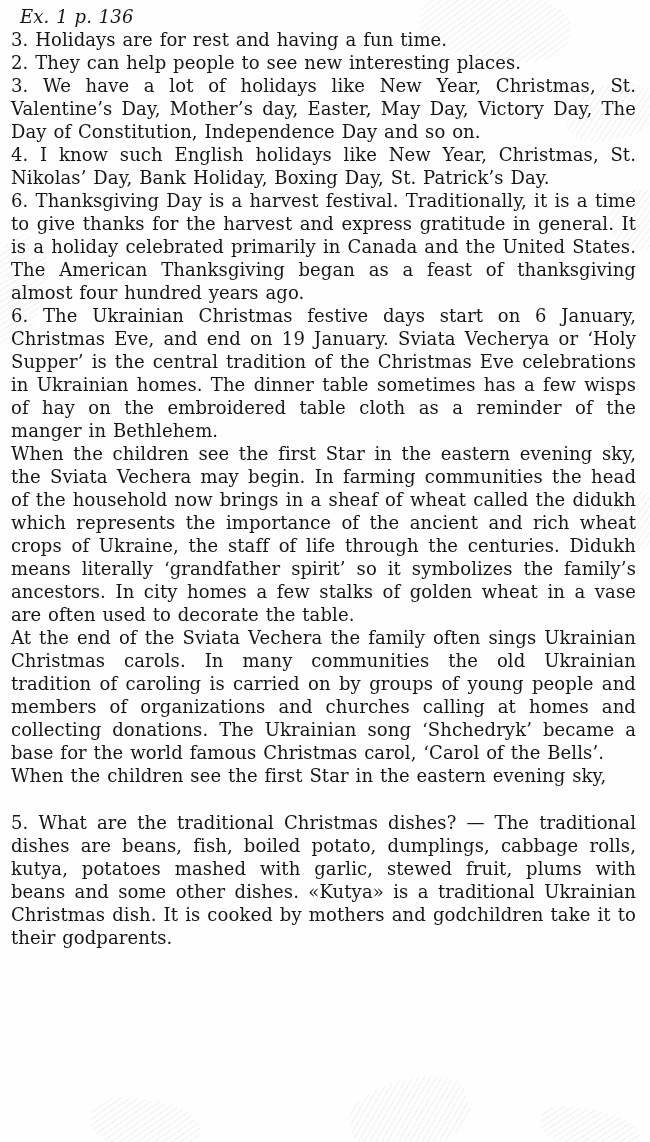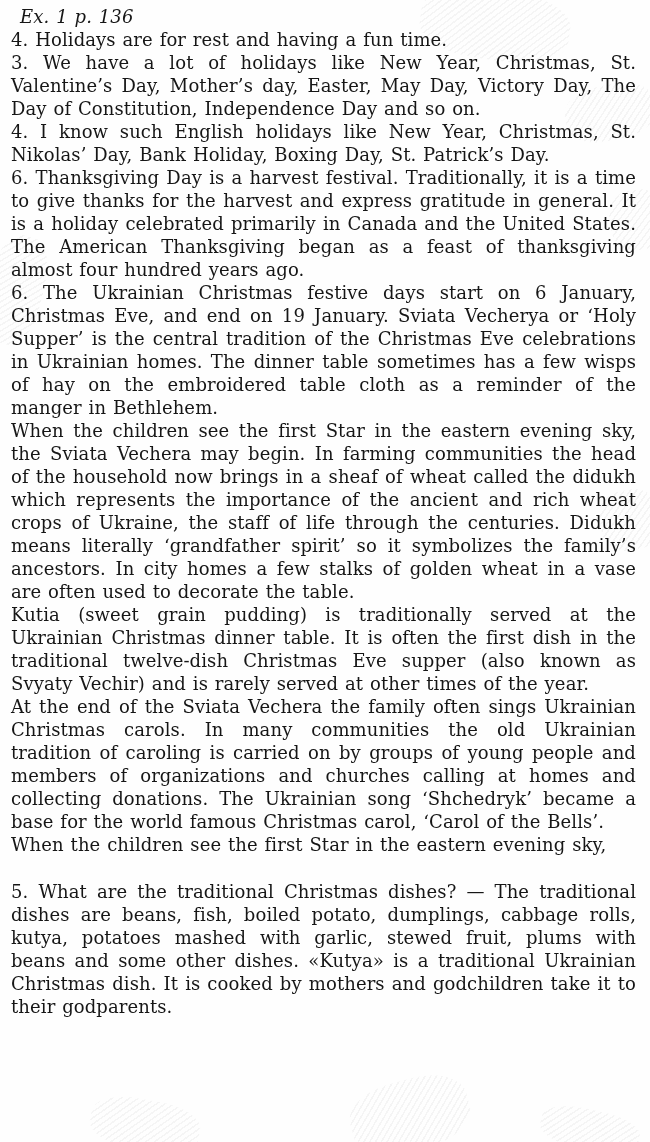--- a/index.html
+++ b/index.html
@@ -65,27 +65,27 @@
   <div class="wm wm3"></div>
   <div class="wm wm4"></div>
   <div class="wm wm5"></div>
   <div class="wm wm6"></div>
   <div class="wm wm7"></div>
   <div class="wm wm8"></div>
 
   <div class="text-body">
     <p class="heading">Ex. 1 p. 136</p>
 
-    <p>4. Holidays are for rest and having a fun time.</p>
+    <p>3. Holidays are for rest and having a fun time.</p>
+    <p>2. They can help people to see new interesting places.</p>
     <p>3. We have a lot of holidays like New Year, Christmas, St. Valentine’s Day, Mother’s day, Easter, May Day, Victory Day, The Day of Constitution, Independence Day and so on.</p>
     <p>4. I know such English holidays like New Year, Christmas, St. Nikolas’ Day, Bank Holiday, Boxing Day, St. Patrick’s Day.</p>
     <p>6. Thanksgiving Day is a harvest festival. Traditionally, it is a time to give thanks for the harvest and express gratitude in general. It is a holiday celebrated primarily in Canada and the United States. The American Thanksgiving began as a feast of thanksgiving almost four hundred years ago.</p>
     <p>6. The Ukrainian Christmas festive days start on 6 January, Christmas Eve, and end on 19 January. Sviata Vecherya or ‘Holy Supper’ is the central tradition of the Christmas Eve celebrations in Ukrainian homes. The dinner table sometimes has a few wisps of hay on the embroidered table cloth as a reminder of the manger in Bethlehem.</p>
     <p>When the children see the first Star in the eastern evening sky, the Sviata Vechera may begin. In farming communities the head of the household now brings in a sheaf of wheat called the didukh which represents the importance of the ancient and rich wheat crops of Ukraine, the staff of life through the centuries. Didukh means literally ‘grandfather spirit’ so it symbolizes the family’s ancestors. In city homes a few stalks of golden wheat in a vase are often used to decorate the table.</p>
-    <p>Kutia (sweet grain pudding) is traditionally served at the Ukrainian Christmas dinner table. It is often the first dish in the traditional twelve-dish Christmas Eve supper (also known as Svyaty Vechir) and is rarely served at other times of the year.</p>
     <p>At the end of the Sviata Vechera the family often sings Ukrainian Christmas carols. In many communities the old Ukrainian tradition of caroling is carried on by groups of young people and members of organizations and churches calling at homes and collecting donations. The Ukrainian song ‘Shchedryk’ became a base for the world famous Christmas carol, ‘Carol of the Bells’.</p>
     <p>When the children see the first Star in the eastern evening sky,</p>
 
     <div class="block-gap"></div>
 
     <p>5. What are the traditional Christmas dishes? — The traditional dishes are beans, fish, boiled potato, dumplings, cabbage rolls, kutya, potatoes mashed with garlic, stewed fruit, plums with beans and some other dishes. «Kutya» is a traditional Ukrainian Christmas dish. It is cooked by mothers and godchildren take it to their godparents.</p>
   </div>
 
 </div>
 

